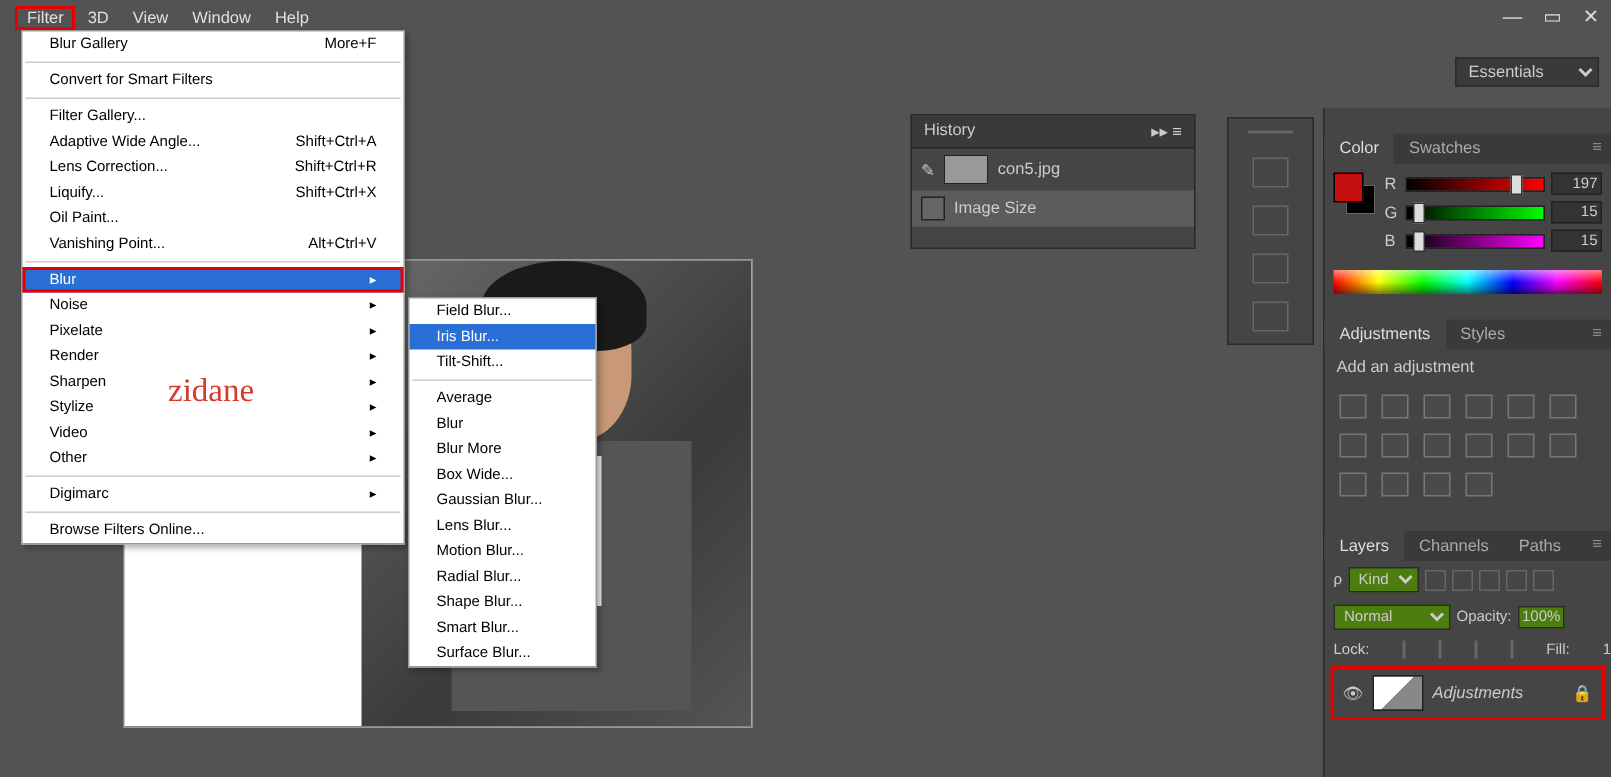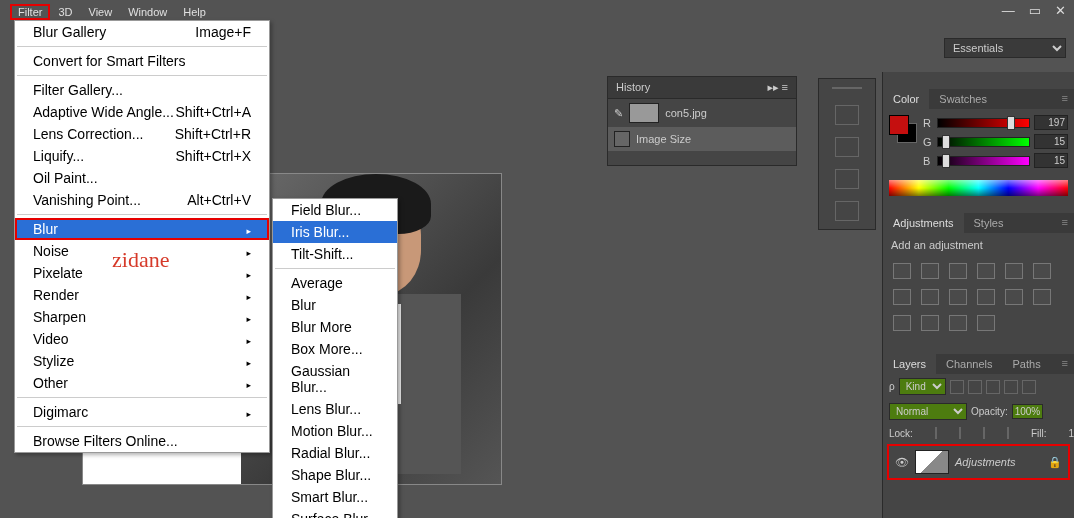--- a/index.html
+++ b/index.html
@@ -9,24 +9,24 @@
 .menubar { background: #535353; height: 20px; display: flex; align-items: flex-end; padding-left: 10px; color: #e0e0e0; }
 .menubar .menuitem { padding: 2px 8px; cursor: default; }
 .menubar .menuitem.highlighted { border: 2px solid #e60000; padding: 0 6px; }
 
 
 .wincontrols { position: absolute; right: 8px; top: 0; display: flex; gap: 14px; color: #ddd; align-items: center; height: 20px; }
 .wincontrols span { font-size: 13px; }
 
 
 .workspace-bar { position: absolute; right: 8px; top: 38px; }
-.workspace-bar select { background: #3a3a3a; color: #ccc; border: 1px solid #2a2a2a; font-size: 11px; padding: 2px 4px; width: 122px; }
-
-
-.dropdown { position: absolute; background: #fff; border: 1px solid #999; box-shadow: 2px 2px 4px rgba(0,0,0,0.3); color: #000; font-size: 14px; }
+.workspace-bar select { background: #3a3a3a; color: #ccc; border: 1px solid #2a2a2a; font-size: 11px; padding: 2px 4px; width: 96px; }
+
+
+.dropdown { position: absolute; background: #fff; border: 1px solid #999; box-shadow: 2px 2px 4px rgba(0,0,0,0.3); color: #000; font-size: 10px; }
 .dropdown .row { display: flex; justify-content: space-between; padding: 3px 18px 3px 18px; }
 .dropdown .row.sel { background: #2a6fd6; color: #fff; }
 .dropdown .sep { height: 1px; background: #ccc; margin: 3px 2px; }
 .dropdown .arrow::after { content: "▸"; font-size: 9px; margin-left: 8px; }
 .dropdown.menu1 { left: 14px; top: 20px; width: 256px; }
 .dropdown.menu1 .row.highlighted-blur { border: 2px solid #e60000; padding: 1px 16px; }
 .dropdown.menu2 { left: 272px; top: 198px; width: 126px; }
 
 
 .canvas { position: absolute; left: 82px; top: 173px; width: 420px; height: 312px; background: #fff; border: 1px solid #888; overflow: hidden; }
@@ -120,21 +120,21 @@
       <div class="head"></div>
       <div class="hair"></div>
   </div>
   <div class="watermark">zidane</div>
 </div>
 <div class="zidane-label">zidane</div>
 
 <div class="dropdown menu1" id="menu1">
     <div class="row">
       <span>Blur Gallery</span>
-      <span>Image+F</span>
+      <span>More+F</span>
     </div>
     <div class="sep"></div>
     <div class="row">
       <span>Convert for Smart Filters</span>
       <span></span>
     </div>
     <div class="sep"></div>
     <div class="row">
       <span>Filter Gallery...</span>
       <span></span>
@@ -174,25 +174,25 @@
     </div>
     <div class="row">
       <span>Render</span>
       <span class="arrow"></span>
     </div>
     <div class="row">
       <span>Sharpen</span>
       <span class="arrow"></span>
     </div>
     <div class="row">
+      <span>Stylize</span>
+      <span class="arrow"></span>
+    </div>
+    <div class="row">
       <span>Video</span>
-      <span class="arrow"></span>
-    </div>
-    <div class="row">
-      <span>Stylize</span>
       <span class="arrow"></span>
     </div>
     <div class="row">
       <span>Other</span>
       <span class="arrow"></span>
     </div>
     <div class="sep"></div>
     <div class="row">
       <span>Digimarc</span>
       <span class="arrow"></span>
@@ -205,21 +205,21 @@
   </div>
 
 <div class="dropdown menu2" id="menu2">
     <div class="row">Field Blur...</div>
     <div class="row sel">Iris Blur...</div>
     <div class="row">Tilt-Shift...</div>
     <div class="sep"></div>
     <div class="row">Average</div>
     <div class="row">Blur</div>
     <div class="row">Blur More</div>
-    <div class="row">Box More...</div>
+    <div class="row">Box Wide...</div>
     <div class="row">Gaussian Blur...</div>
     <div class="row">Lens Blur...</div>
     <div class="row">Motion Blur...</div>
     <div class="row">Radial Blur...</div>
     <div class="row">Shape Blur...</div>
     <div class="row">Smart Blur...</div>
     <div class="row">Surface Blur...</div>
   </div>
 
 <div class="panel history">

